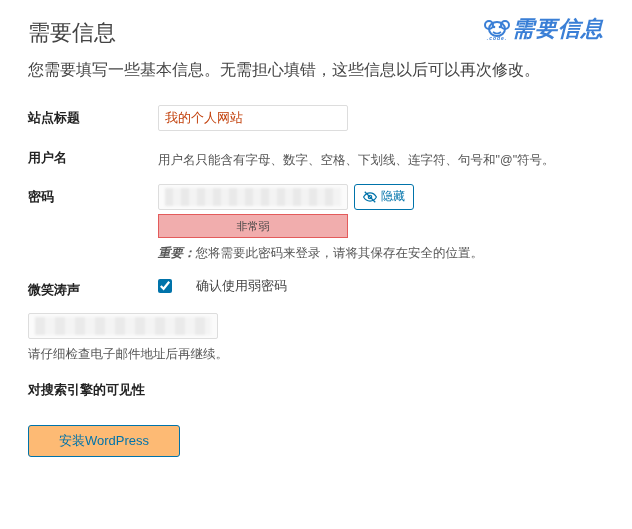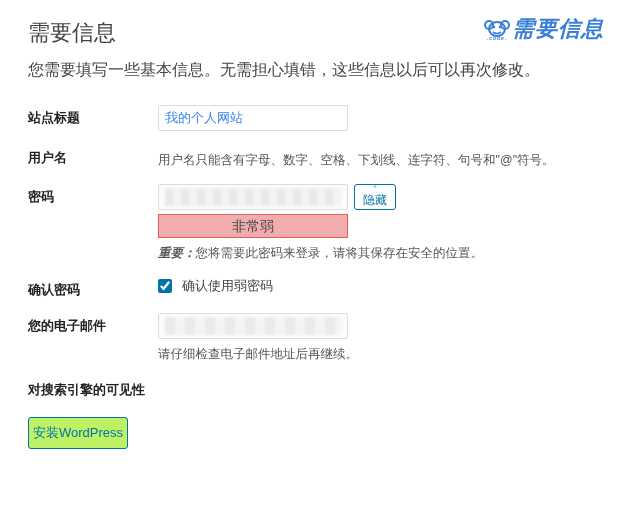--- a/index.html
+++ b/index.html
@@ -54,21 +54,21 @@
       flex: 1;
     }
     .text-input {
       width: 190px;
       height: 26px;
       padding: 3px 6px;
       border: 1px solid #ddd;
       border-radius: 2px;
       font-size: 13px;
       background: #fff;
-      color: #3b82f6;
+      color: #c2410c;
     }
     .help {
       font-size: 12.5px;
       color: #555;
       margin-top: 6px;
       line-height: 1.5;
     }
     .pw-row { display: flex; align-items: center; gap: 6px; }
     .pw-input {
       width: 190px;
@@ -90,55 +90,54 @@
       padding: 0 8px;
       border: 1px solid #0073aa;
       background: #fff;
       color: #0073aa;
       border-radius: 3px;
       font-size: 12px;
       cursor: pointer;
       display: inline-flex;
       align-items: center;
       gap: 4px;
-      flex-direction: column;
     }
     .strength {
       width: 190px;
       height: 24px;
       margin-top: 4px;
       background: #f1adad;
       border: 1px solid #e35b5b;
       text-align: center;
       line-height: 22px;
-      font-size: 14px;
+      font-size: 11px;
       color: #444;
     }
     .important { font-weight: bold; font-style: italic; }
-    .cb-row { display: flex; align-items: center; gap: 10px; }
+    .cb-row { display: flex; align-items: center; gap: 24px; }
     .cb-row input[type=checkbox] { width: 14px; height: 14px; accent-color: #0073aa; }
     .email-input {
       width: 190px;
       height: 26px;
       border: 1px solid #ddd;
       border-radius: 2px;
       background: #fbfbfb;
       position: relative;
       overflow: hidden;
     }
     .email-blur {
       position: absolute; inset: 3px 6px;
       background: repeating-linear-gradient(90deg, #eaeaea 0 10px, #f4f4f4 10px 20px);
       filter: blur(1.2px);
     }
     .submit-btn {
-      margin-top: 4px;
-      padding: 6px 4px;
+      margin-top: 12px;
+      padding: 6px 30px;
       border: 1px solid #0073aa;
-      background: #bef264;
+      background: #fdba74;
       color: #0073aa;
       font-size: 13px;
       border-radius: 3px;
       cursor: pointer;
     }
   </style>
 </head>
 <body>
 
 
@@ -190,31 +189,30 @@
       </button>
     </div>
     <div class="strength">非常弱</div>
     <div class="help">
       <span class="important">重要：</span><span>您将需要此密码来登录，请将其保存在安全的位置。</span>
     </div>
   </div>
 </div>
 
 <div class="form-row">
-  <div class="form-label">确认密码</div>
+  <div class="form-label">微笑涛声</div>
   <div class="form-field">
     <label class="cb-row">
       <input type="checkbox" checked="" style="">
       <span>确认使用弱密码</span>
     </label>
   </div>
 </div>
 
 <div class="form-row">
-  <div class="form-label">您的电子邮件</div>
   <div class="form-field">
     <div class="email-input">
         <div class="email-blur"></div>
       </div>
     <div class="help">请仔细检查电子邮件地址后再继续。</div>
   </div>
 </div>
 
 <div class="form-row">
   <div class="form-label">对搜索引擎的可见性</div>

